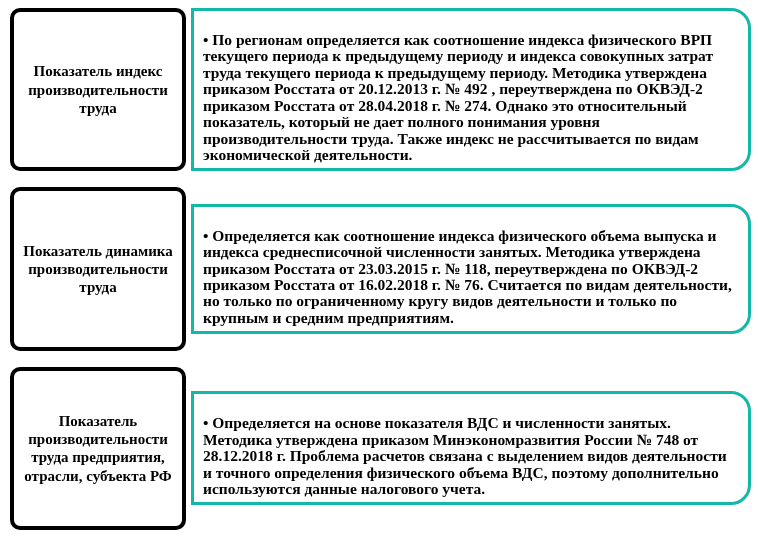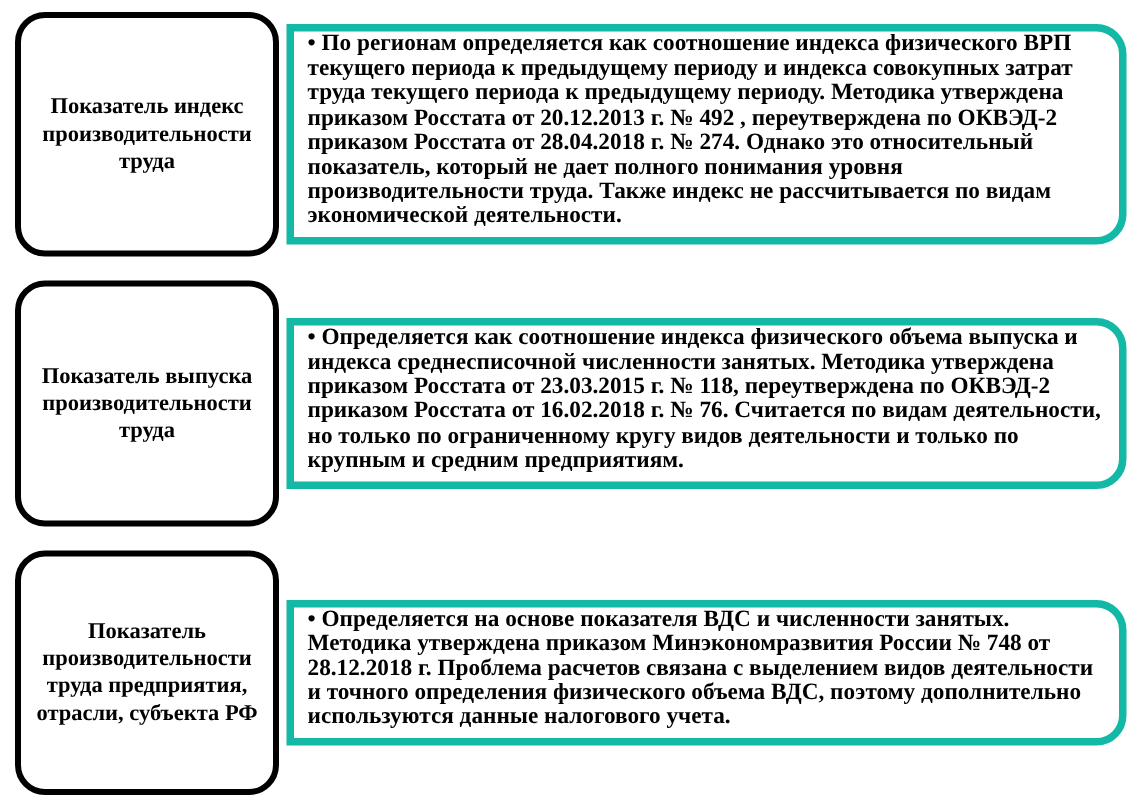--- a/index.html
+++ b/index.html
@@ -28,62 +28,62 @@
     display: flex;
     align-items: center;
     min-height: 0;
   }
   .label-box {
     box-sizing: border-box;
     width: 176px;
     min-width: 176px;
     align-self: stretch;
     border: 4px solid #000000;
-    border-radius: 20px;
+    border-radius: 10px;
     background: #ffffff;
     display: flex;
     align-items: center;
     justify-content: center;
     text-align: center;
     font-weight: bold;
     font-size: 15px;
     line-height: 1.22;
     padding: 6px 8px;
     z-index: 2;
   }
   .content-box {
     box-sizing: border-box;
     flex: 1 1 auto;
     margin-left: 5px;
-    border: 5px solid #14b8a6;
+    border: 3px solid #14b8a6;
     border-radius: 0 20px 20px 0;
     background: #ffffff;
     font-weight: bold;
     font-size: 15.5px;
     line-height: 1.06;
-    padding: 0 10px 5px 9px;
+    padding: 21px 10px 5px 9px;
   }
 </style>
 </head>
 <body>
 
 <div class="diagram">
 
   <div class="row">
     <div class="label-box">
       <span>Показатель индекс производительности труда</span>
     </div>
     <div class="content-box">
       <span>• По регионам определяется как соотношение индекса физического ВРП текущего периода к предыдущему периоду и индекса совокупных затрат труда текущего периода к предыдущему периоду. Методика утверждена приказом Росстата от 20.12.2013 г. № 492 , переутверждена по ОКВЭД-2 приказом Росстата от 28.04.2018 г. № 274. Однако это относительный показатель, который не дает полного понимания уровня производительности труда. Также индекс не рассчитывается по видам экономической деятельности.</span>
     </div>
   </div>
 
   <div class="row">
     <div class="label-box">
-      <span>Показатель выпуска производительности труда</span>
+      <span>Показатель динамика производительности труда</span>
     </div>
     <div class="content-box">
       <span>• Определяется как соотношение индекса физического объема выпуска и индекса среднесписочной численности занятых. Методика утверждена приказом Росстата от 23.03.2015 г. № 118, переутверждена по ОКВЭД-2 приказом Росстата от 16.02.2018 г. № 76. Считается по видам деятельности, но только по ограниченному кругу видов деятельности и только по крупным и средним предприятиям.</span>
     </div>
   </div>
 
   <div class="row">
     <div class="label-box">
       <span>Показатель производительности труда предприятия, отрасли, субъекта РФ</span>
     </div>

